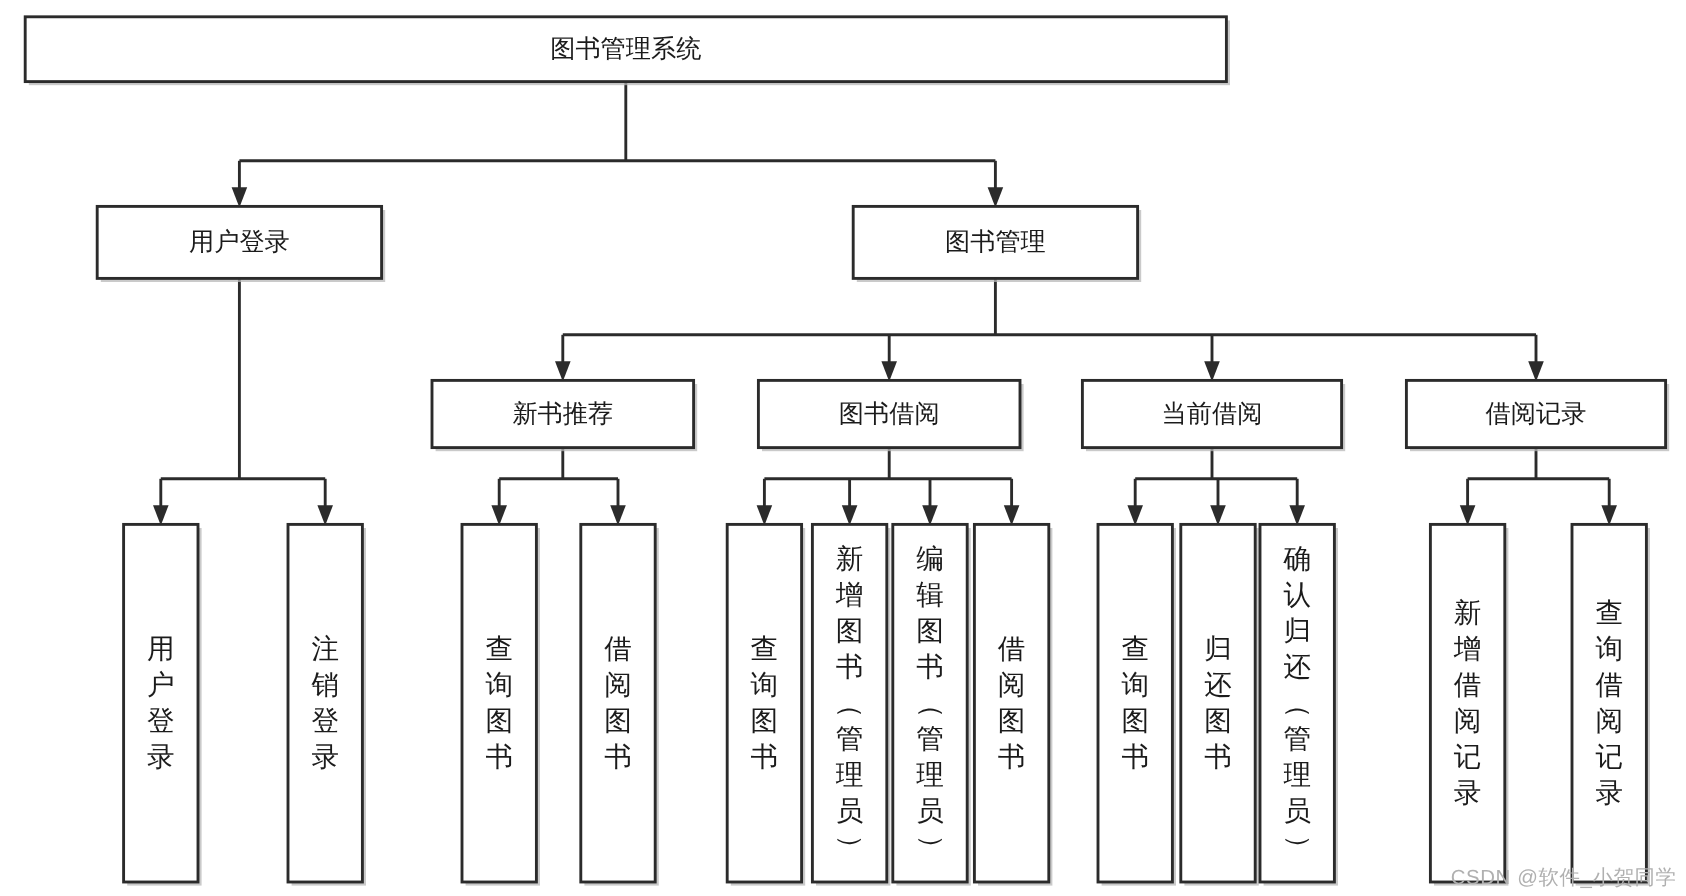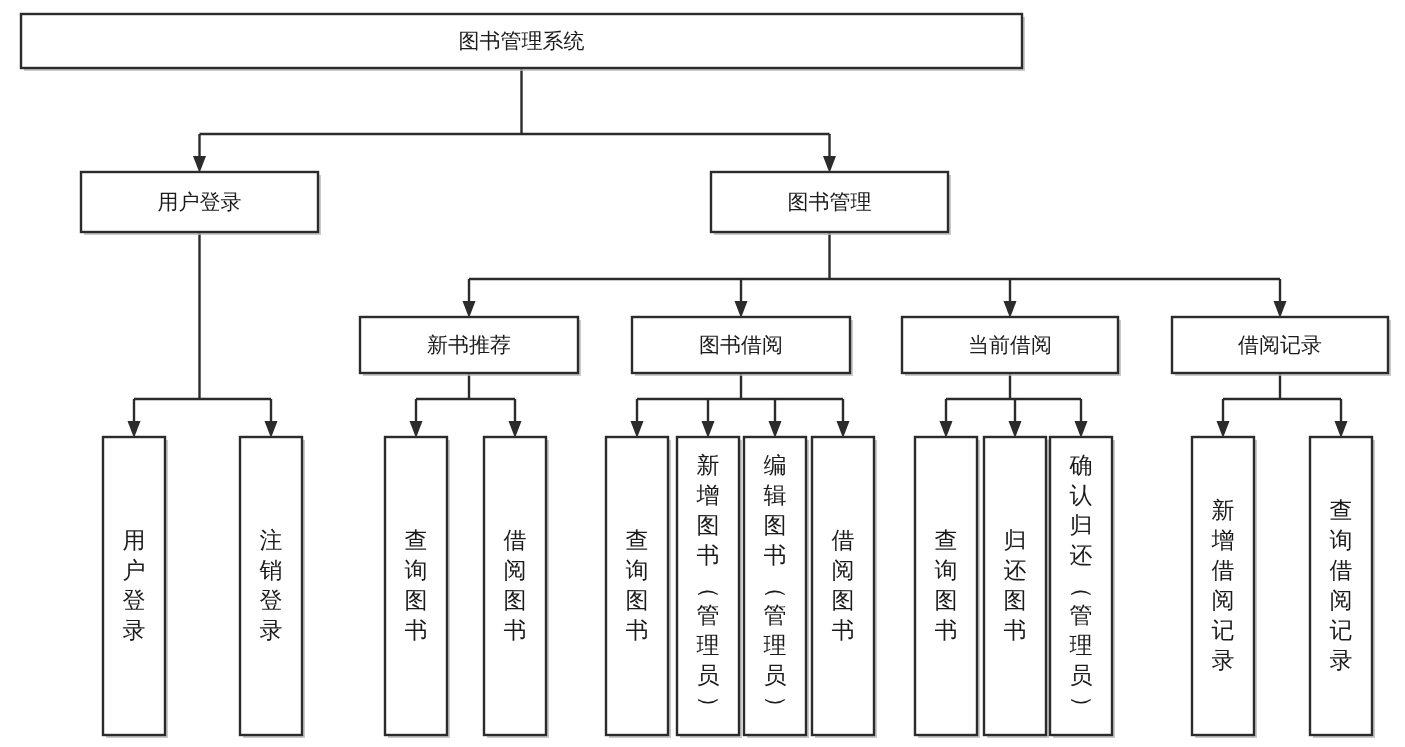--- a/index.html
+++ b/index.html
@@ -308,13 +308,14 @@
           <text x="1341" y="542" text-anchor="middle" dominant-baseline="middle" font-family="&quot;Liberation Sans&quot;, &quot;DejaVu Sans&quot;, sans-serif" font-size="23" fill="#1b1b1b">询</text>
           <text x="1341" y="572" text-anchor="middle" dominant-baseline="middle" font-family="&quot;Liberation Sans&quot;, &quot;DejaVu Sans&quot;, sans-serif" font-size="23" fill="#1b1b1b">借</text>
           <text x="1341" y="602" text-anchor="middle" dominant-baseline="middle" font-family="&quot;Liberation Sans&quot;, &quot;DejaVu Sans&quot;, sans-serif" font-size="23" fill="#1b1b1b">阅</text>
           <text x="1341" y="632" text-anchor="middle" dominant-baseline="middle" font-family="&quot;Liberation Sans&quot;, &quot;DejaVu Sans&quot;, sans-serif" font-size="23" fill="#1b1b1b">记</text>
           <text x="1341" y="662" text-anchor="middle" dominant-baseline="middle" font-family="&quot;Liberation Sans&quot;, &quot;DejaVu Sans&quot;, sans-serif" font-size="23" fill="#1b1b1b">录</text>
           <title>查询借阅记录</title>
         </g>
       </g>
   </svg>
 
+  <div class="watermark-text">CSDN @软件_小贺同学</div>
 </div>
 
 </body></html>

